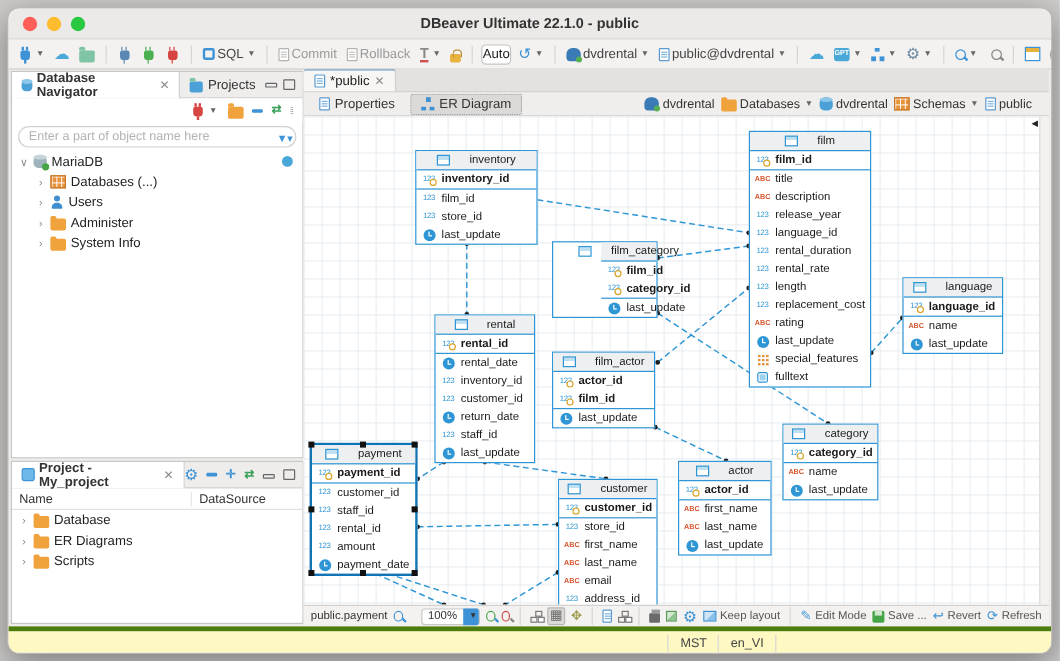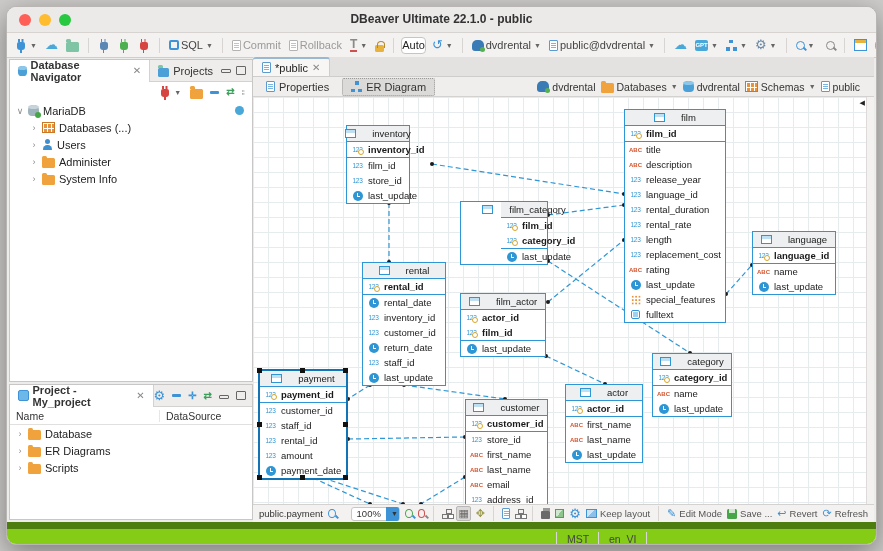--- a/index.html
+++ b/index.html
@@ -137,21 +137,21 @@
   .printer::before { content:""; position:absolute; top:-3px; left:2px; width:7px; height:3px; background:#9a9a9a; }
   .imgic { width:11px; height:9px; border:1px solid #5a9a5a; background:linear-gradient(135deg,#cfe8cf 50%, #8cc68c 50%); }
   .revic { color:#3d93d6; font-size:11px; }
   .refic { color:#3d93d6; font-size:11px; }
   .compass { color:#9a9a4a; font-size:11px; }
   .orgic { position:relative; width:11px; height:10px; }
   .orgic::before { content:""; position:absolute; top:0; left:3.5px; width:4px; height:3px; border:1px solid #777; }
   .orgic::after { content:""; position:absolute; bottom:0; left:0; width:4px; height:3px; border:1px solid #777; box-shadow:6px 0 0 -1px #fff, 6px 0 0 0 #777; }
 
   
-  #statusbar { position:absolute; left:0; right:0; top:515px; bottom:0; background:#84cc16; border-top:7px solid #4d7c0f; font-size:10.5px; color:#444; }
+  #statusbar { position:absolute; left:0; right:0; top:515px; bottom:0; background:#fef9c3; border-top:4px solid #4d7c0f; font-size:10.5px; color:#444; }
   .stitem { position:absolute; top:3px; height:15px; line-height:15px; padding:0 10px; border-left:1px solid #d9d7d5; border-right:1px solid #d9d7d5; }
 </style>
 </head>
 <body>
 
 <div id="win">
 
   <div id="titlebar">
     <span class="tl" style="left:12px;background:#ff5f57"></span>
     <span class="tl" style="left:32px;background:#febc2e"></span>
@@ -271,20 +271,24 @@
     </div>
     <div class="ptools">
       <span class="tbi">
           <span class="plug p-red"></span>
           <span class="dd">▼</span>
         </span>
       <span class="fold"></span>
       <span class="tgl-min"></span>
       <span class="tgl-arr">⇄</span>
       <span class="dots8">⁞⁞</span>
+    </div>
+    <div style="position:relative">
+      <div class="filterbox">Enter a part of object name here</div>
+      <span class="filtericon" style="top:5px">▼▾</span>
     </div>
     <div class="tree" id="navtree">
         <div class="trow" style="padding-left: 6px;">
           <span class="twisty">∨</span>
           <span class="ticon cyl mdbcyl"></span>
           <span>MariaDB</span>
           <span class="ticon i-home"></span>
         </div>
         <div class="trow" style="padding-left: 20px;">
           <span class="twisty">›</span>
@@ -425,21 +429,21 @@
         <line x1="60" y1="381" x2="117" y2="407" stroke="#2e96d5" stroke-width="1.2" stroke-dasharray="5 3"></line>
         <circle cx="60" cy="381" r="2" fill="#1c1c1c"></circle>
         <circle cx="117" cy="407" r="2" fill="#1c1c1c"></circle>
         <line x1="212" y1="380" x2="168" y2="407" stroke="#2e96d5" stroke-width="1.2" stroke-dasharray="5 3"></line>
         <circle cx="212" cy="380" r="2" fill="#1c1c1c"></circle>
         <circle cx="168" cy="407" r="2" fill="#1c1c1c"></circle>
         <line x1="70" y1="381" x2="150" y2="407" stroke="#2e96d5" stroke-width="1.2" stroke-dasharray="5 3"></line>
         <circle cx="70" cy="381" r="2" fill="#1c1c1c"></circle>
         <circle cx="150" cy="407" r="2" fill="#1c1c1c"></circle>
       </svg>
-      <div class="entity" style="left: 93px; top: 28px; width: 64px;">
+      <div class="entity" style="left: 93px; top: 28px; width: 102px;">
         <div class="e-hdr">
           <span class="tbl-ic"></span>
           <span>inventory</span>
         </div>
         <div class="e-pk">
           <div class="e-row">
             <span class="ic">
               <span class="t-num t-pk">123</span>
             </span>
             <b>inventory_id</b>

